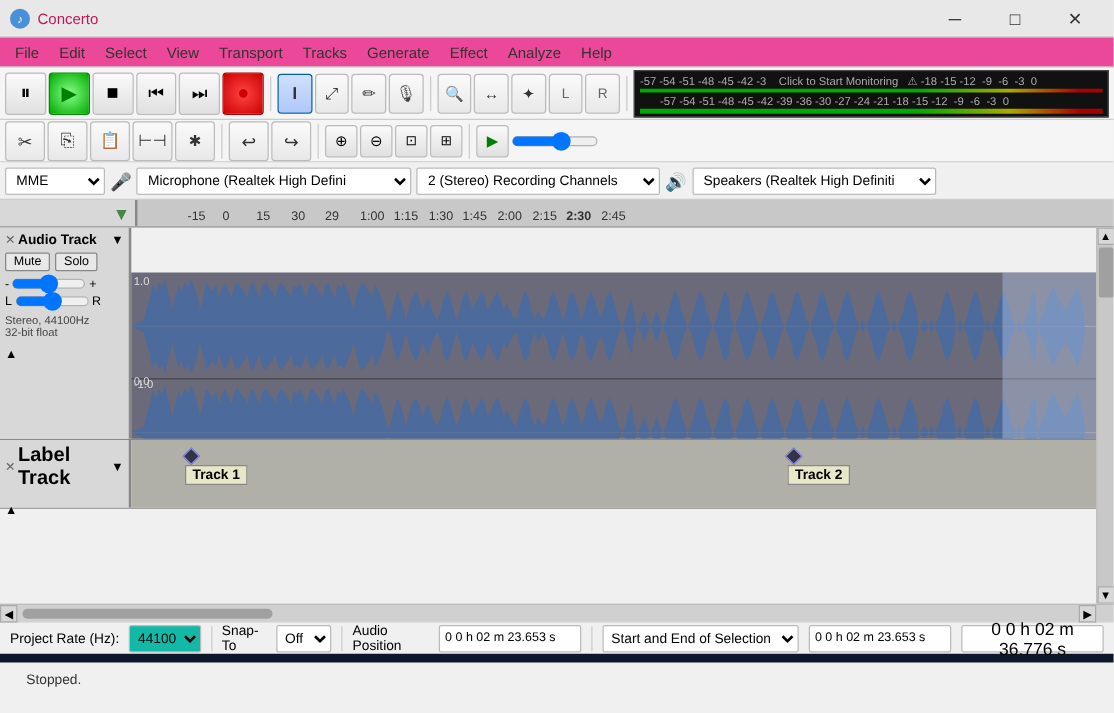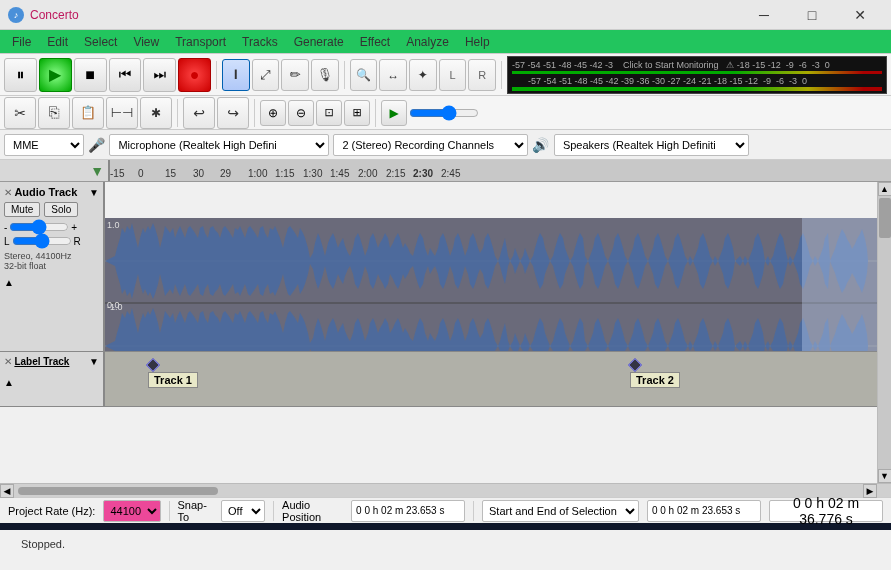--- a/index.html
+++ b/index.html
@@ -6,21 +6,21 @@
     body { width: 891px; height: 570px; overflow: hidden; font-family: 'Segoe UI', Arial, sans-serif; font-size: 12px; background: #f0f0f0; }
 
     
     .title-bar { height: 30px; background: #e8e8e8; display: flex; align-items: center; padding: 0 8px; border-bottom: 1px solid #ccc; user-select: none; }
     .title-bar .app-icon { width: 16px; height: 16px; margin-right: 6px; background: #4a90d9; border-radius: 50%; display: flex; align-items: center; justify-content: center; font-size: 9px; color: white; }
     .title-bar .title { flex: 1; font-size: 12px; color: #be185d; }
     .title-bar .win-controls { display: flex; gap: 2px; }
     .win-btn { width: 46px; height: 30px; border: none; background: transparent; cursor: pointer; font-size: 14px; color: #333; display: flex; align-items: center; justify-content: center; }
 
     
-    .menu-bar { height: 24px; background: #22c55e; display: flex; align-items: center; padding: 0 4px; border-bottom: 1px solid #ccc; }
+    .menu-bar { height: 24px; background: #ec4899; display: flex; align-items: center; padding: 0 4px; border-bottom: 1px solid #ccc; }
     .menu-item { padding: 2px 8px; cursor: pointer; font-size: 12px; color: #333; height: 100%; display: flex; align-items: center; }
 
     
     .toolbar-row { display: flex; align-items: center; border-bottom: 1px solid #ccc; background: #f5f5f5; height: 38px; padding: 2px 4px; gap: 2px; }
     .toolbar-btn { width: 32px; height: 32px; border: 1px solid #bbb; background: linear-gradient(#fafafa, #e8e8e8); border-radius: 3px; cursor: pointer; display: flex; align-items: center; justify-content: center; font-size: 14px; color: #333; }
     .toolbar-btn.active { background: linear-gradient(#d0e0fc, #b0c8f8); border-color: #0060b0; }
     .toolbar-separator { width: 1px; height: 28px; background: #ccc; margin: 0 3px; }
 
     
     .transport-btn { width: 38px; height: 32px; border: 1px solid #bbb; background: linear-gradient(#fafafa, #e0e0e0); border-radius: 3px; cursor: pointer; display: flex; align-items: center; justify-content: center; }
@@ -132,21 +132,21 @@
   <select class="device-select" style="width:195px;">
     <option>Speakers (Realtek High Definiti</option>
   </select>
 </div>
 
 <div style="display:flex; height:22px; background:#c8c8c8; border-bottom:1px solid #999; overflow:hidden;">
 
   <div style="width:110px; min-width:110px; background:#d8d8d8; border-right:2px solid #888; display:flex; align-items:center; justify-content:flex-end; padding-right:4px;">
     <span style="color:#448844; font-size:14px;">▼</span>
   </div>
-  <div style="flex:1; position:relative; overflow:hidden; background:#c8c8c8;">
+  <div style="flex:1; position:relative; overflow:hidden; background:#c8c8c8;margin-left:40px;">
 
     <span style="position:absolute; left:0px; bottom:2px; font-size:10px; color:#333;">-15</span>
     <span style="position:absolute; left:28px; bottom:2px; font-size:10px; color:#333;">0</span>
     <span style="position:absolute; left:55px; bottom:2px; font-size:10px; color:#333;">15</span>
     <span style="position:absolute; left:83px; bottom:2px; font-size:10px; color:#333;">30</span>
     <span style="position:absolute; left:110px; bottom:2px; font-size:10px; color:#333;">29</span>
     <span style="position:absolute; left:138px; bottom:2px; font-size:10px; color:#333;">1:00</span>
     <span style="position:absolute; left:165px; bottom:2px; font-size:10px; color:#333;">1:15</span>
     <span style="position:absolute; left:193px; bottom:2px; font-size:10px; color:#333;">1:30</span>
     <span style="position:absolute; left:220px; bottom:2px; font-size:10px; color:#333;">1:45</span>
@@ -225,21 +225,21 @@
               L727,123 L730,116 L732,109 L735,101 L737,96 L740,101 L742,106 L745,111 L747,116 L750,111 L752,106 L755,101 L757,96 L760,106 L762,116 L763,128
               " stroke="none" fill="#4a6aa0" opacity="0.9"></path>
           </svg>
         </div>
       </div>
 
       <div style="display:flex; height:55px; border-bottom:1px solid #888;">
         <div style="width:105px;min-width:105px;background:#d8d8d8;border-right:2px solid #888;padding:4px;">
           <div style="display:flex;align-items:center;gap:2px;">
             <span style="font-size:10px;color:#666;cursor:pointer;">✕</span>
-            <span style="font-size:10px;font-weight:bold;flex:1;text-decoration:underline;">Label Track</span>
+            <span style="font-size:16px;font-weight:bold;flex:1;">Label Track</span>
             <span style="font-size:10px;cursor:pointer;">▼</span>
           </div>
           <div style="margin-top:8px;">
             <span style="font-size:10px;cursor:pointer;">▲</span>
           </div>
         </div>
 
         <div style="flex:1;background:#b0b0a8;position:relative;cursor:pointer;">
 
           <div style="position:absolute;left:43px;top:8px;display:flex;flex-direction:column;align-items:center;">
@@ -272,21 +272,21 @@
     <div style="height:8px;width:200px;background:#a0a0a0;border-radius:4px;cursor:pointer;margin-left:4px;"></div>
     <div style="flex:1;"></div>
     <div style="width:14px;height:14px;background:#d8d8d8;border:1px solid #aaa;display:flex;align-items:center;justify-content:center;font-size:9px;cursor:pointer;">▶</div>
   </div>
 </div>
 
 <div style="height:56px;background:#f0f0f0;border-top:1px solid #ccc;">
 
   <div style="height:32px;display:flex;align-items:center;padding:4px 8px;gap:8px;border-bottom:7px solid #0f172a;">
     <span style="font-size:11px;white-space:nowrap;">Project Rate (Hz):</span>
-    <select style="height:22px;font-size:11px;border:1px solid #bbb;background:#ec4899;padding:0 2px;border-radius:2px;width:65px;">
+    <select style="height:22px;font-size:11px;border:1px solid #bbb;background:#14b8a6;padding:0 2px;border-radius:2px;width:65px;">
       <option>44100</option>
     </select>
     <span style="width:1px;height:20px;background:#ccc;"></span>
     <span style="font-size:11px;">Snap-To</span>
     <select style="height:22px;font-size:11px;border:1px solid #bbb;background:white;padding:0 2px;border-radius:2px;width:50px;">
       <option>Off</option>
     </select>
     <span style="width:1px;height:20px;background:#ccc;"></span>
     <span style="font-size:11px;">Audio Position</span>
     <div style="height:22px;font-size:11px;border:1px solid #bbb;background:white;padding:0 4px;border-radius:2px;width:130px;display:flex;align-items:center;cursor:text;">

